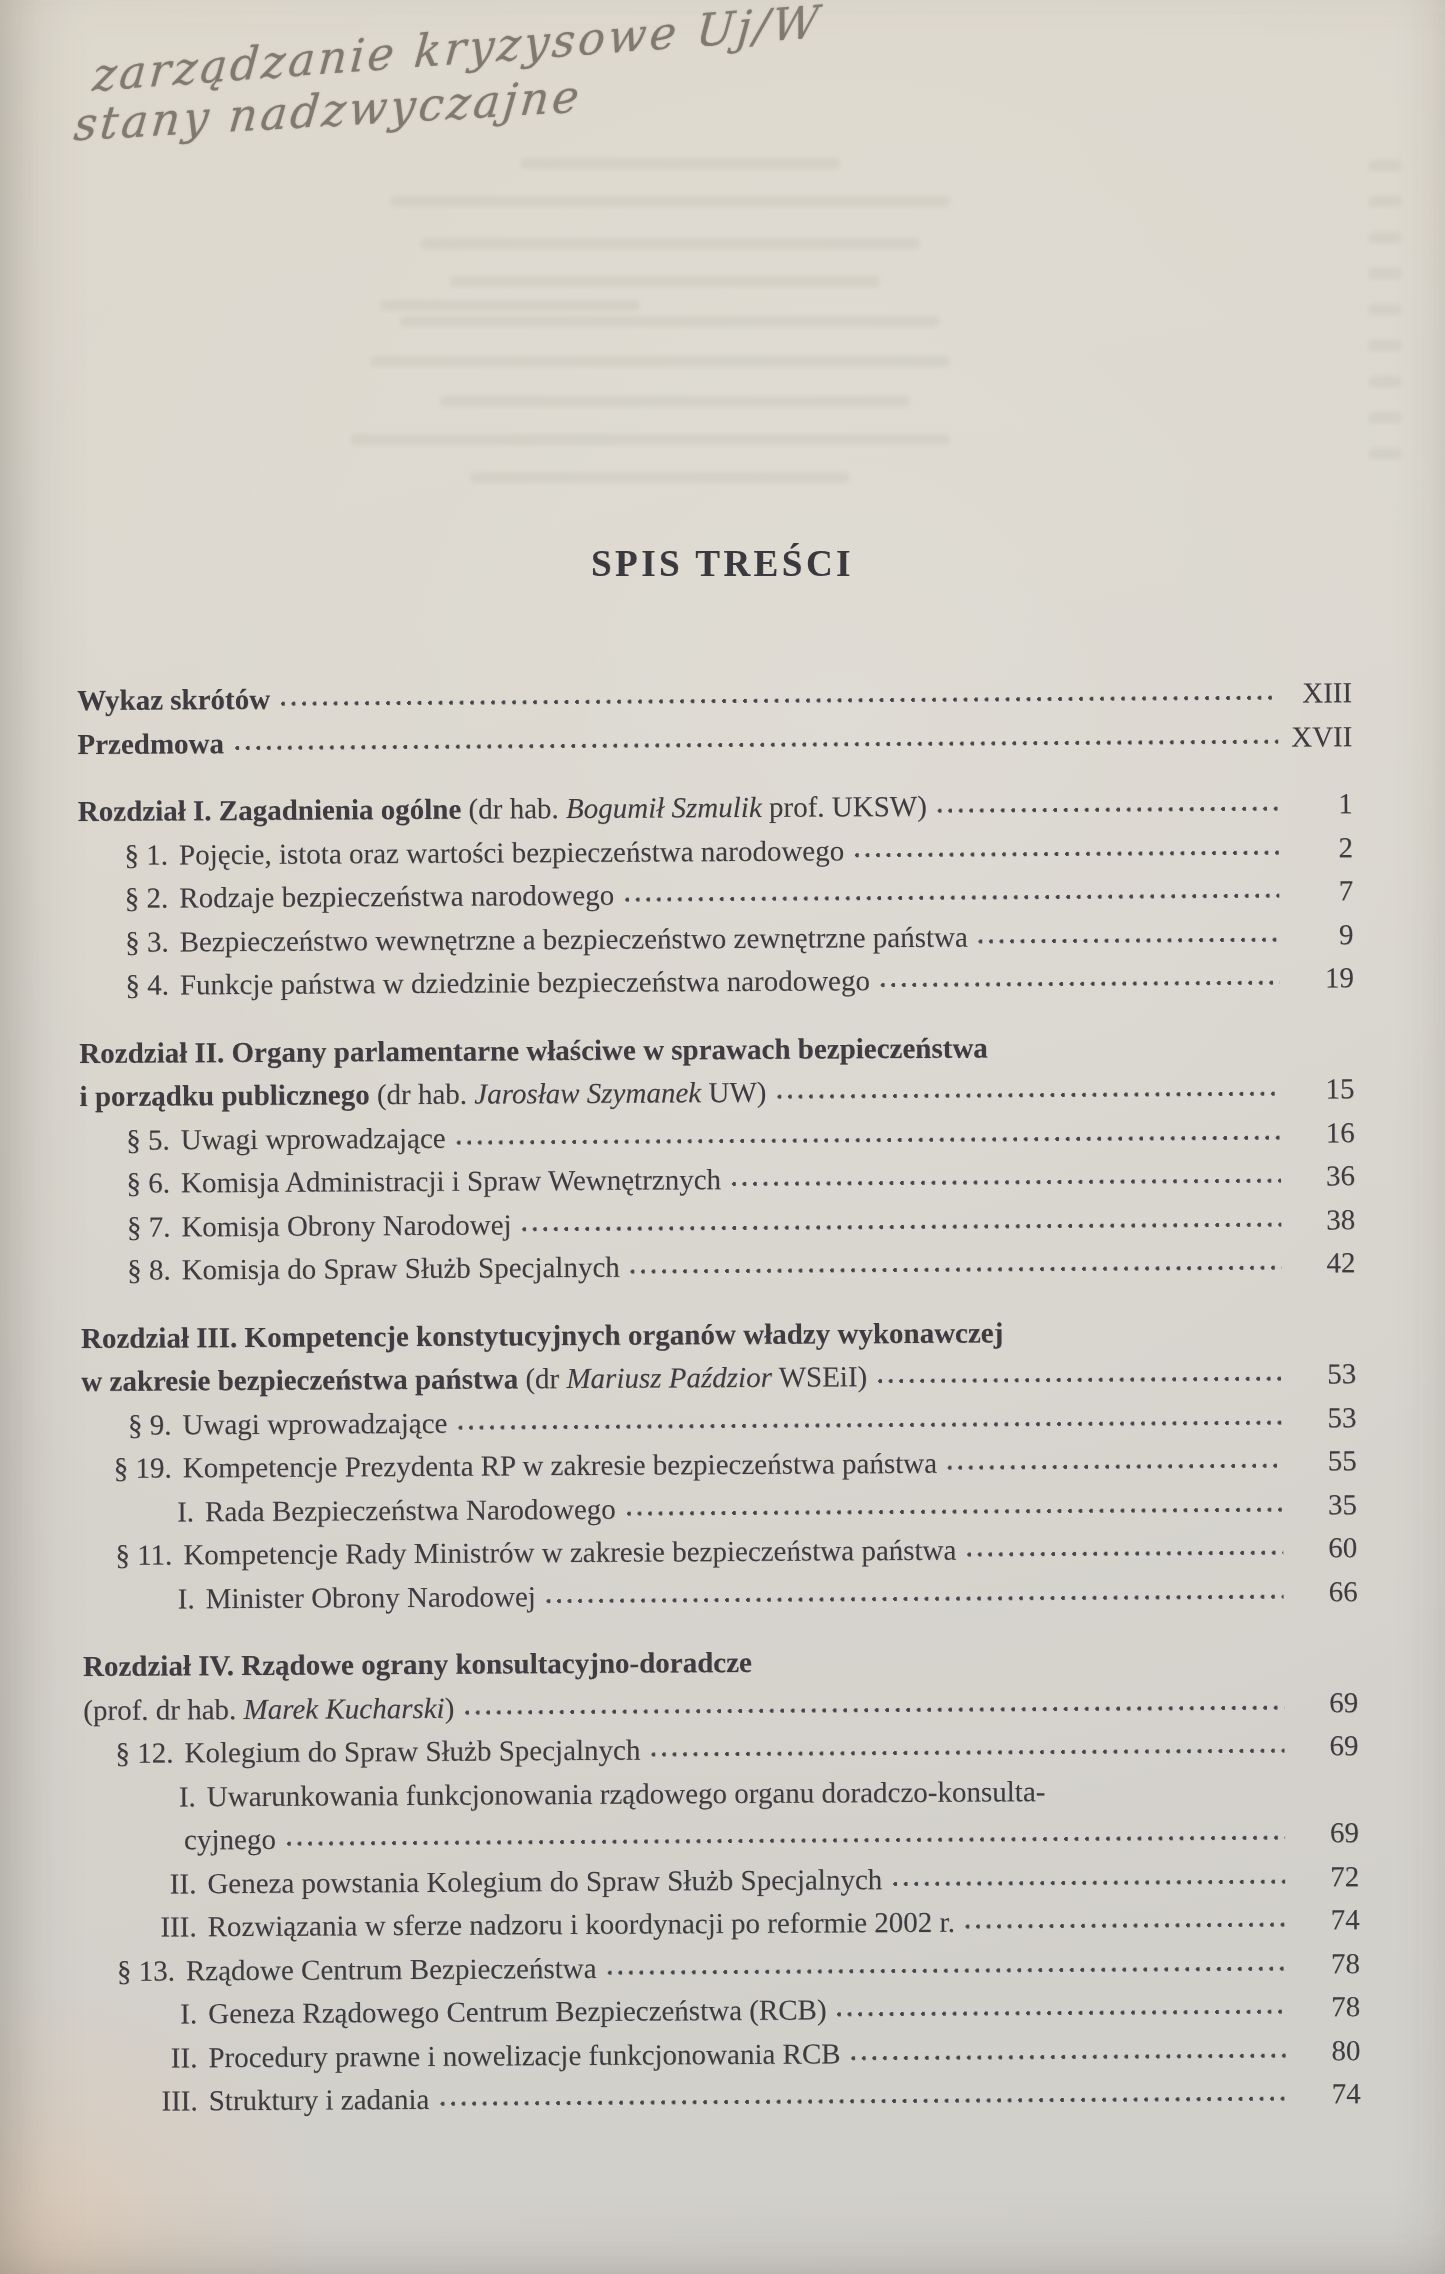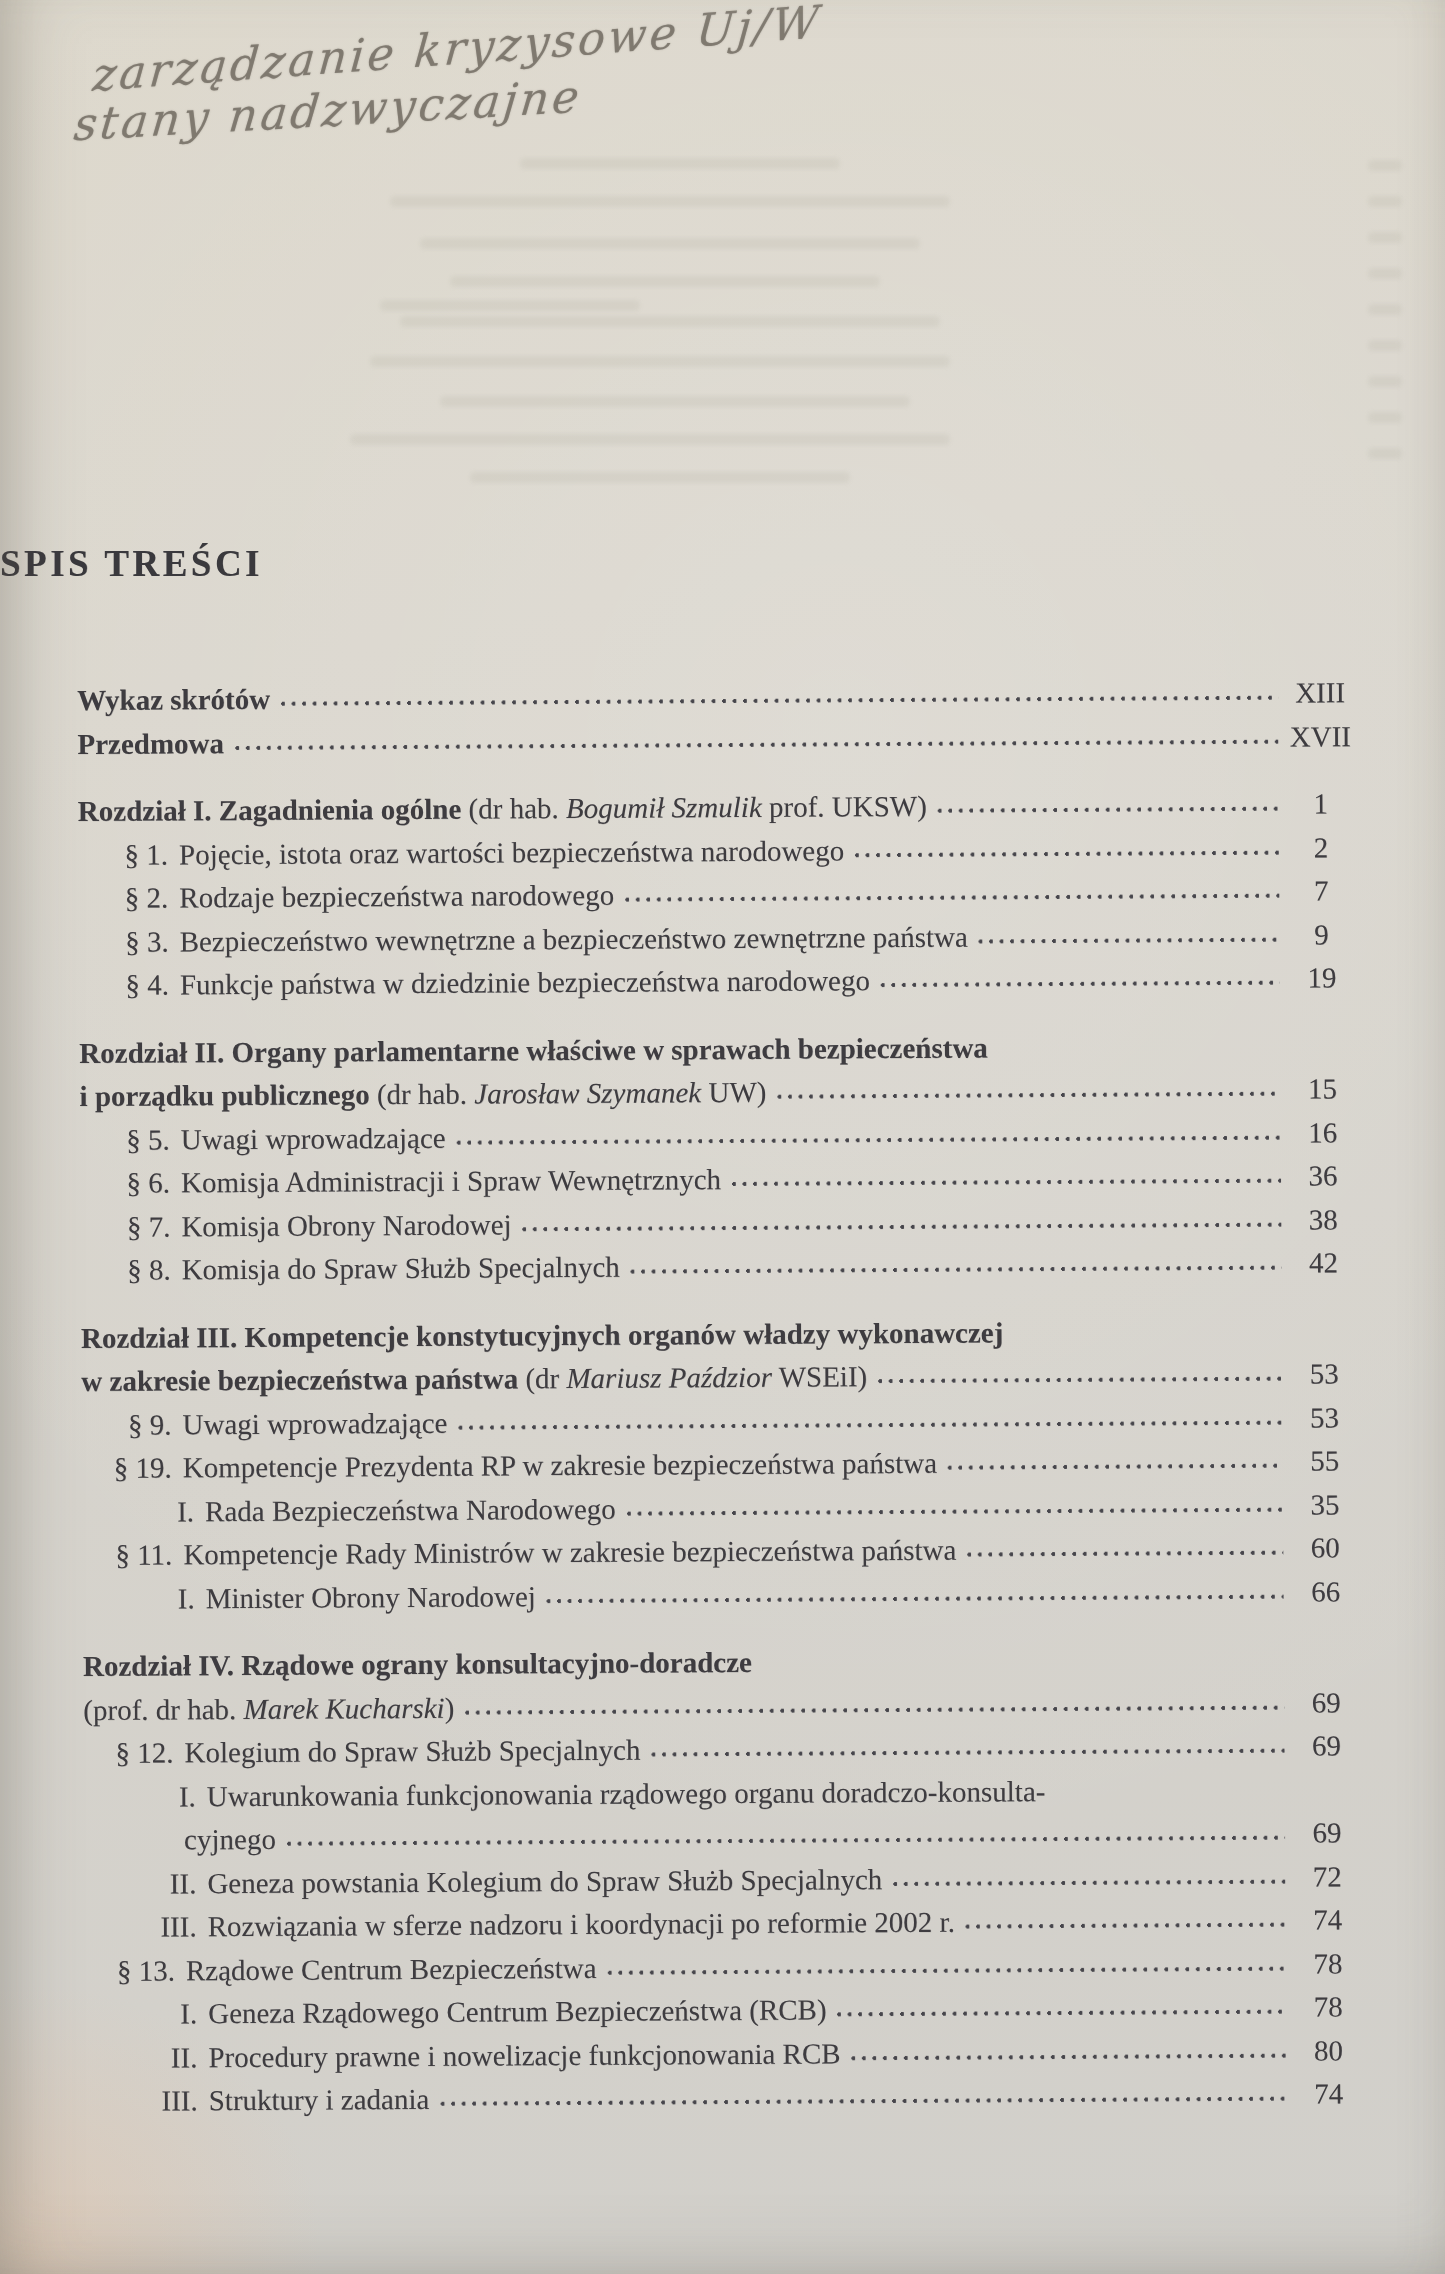--- a/index.html
+++ b/index.html
@@ -42,21 +42,21 @@
   .ghost {
     position: absolute;
     height: 11px; border-radius: 6px;
     background: rgba(142,134,118,0.10);
     filter: blur(2.2px);
   }
 
   
   .title {
     position: absolute; top: 542px; left: 0; right: 0;
-    margin: 0; 
+    margin: 0; text-align: center;
     font-size: 37px; font-weight: bold;
     letter-spacing: 3.5px;
     color: #3a393d;
     text-shadow: 0.4px 0.4px 0.6px rgba(58,57,61,0.35);
   }
   .toc {
     position: absolute; top: 684px; left: 77px; right: 93px;
     font-size: 29px; color: #3e3c40;
     transform: rotate(-0.35deg);
     transform-origin: top left;
@@ -74,21 +74,21 @@
   .seg-i { font-style: italic; }
   .seg-n { font-weight: normal; }
   .leader {
     flex: 1 1 auto; min-width: 28px; height: 9px;
     margin: 0 10px 0 9px;
     background-image: radial-gradient(circle at 4px 4px, #47464c 1.9px, rgba(0,0,0,0) 2.2px);
     background-size: 10.5px 9px;
     background-repeat: repeat-x;
     background-position: 0 100%;
   }
-  .pagenum { min-width: 64px; text-align: center; white-space: nowrap; }
+  .pagenum { min-width: 64px; text-align: right; white-space: nowrap; }
 </style>
 </head>
 <body>
 
 <div class="photo">
   <div class="bleed" id="bleed">
       <div class="ghost" style="left: 390px; top: 196px; width: 560px;"></div>
       <div class="ghost" style="left: 420px; top: 238px; width: 500px;"></div>
       <div class="ghost" style="left: 450px; top: 276px; width: 430px;"></div>
       <div class="ghost" style="left: 400px; top: 316px; width: 540px;"></div>

